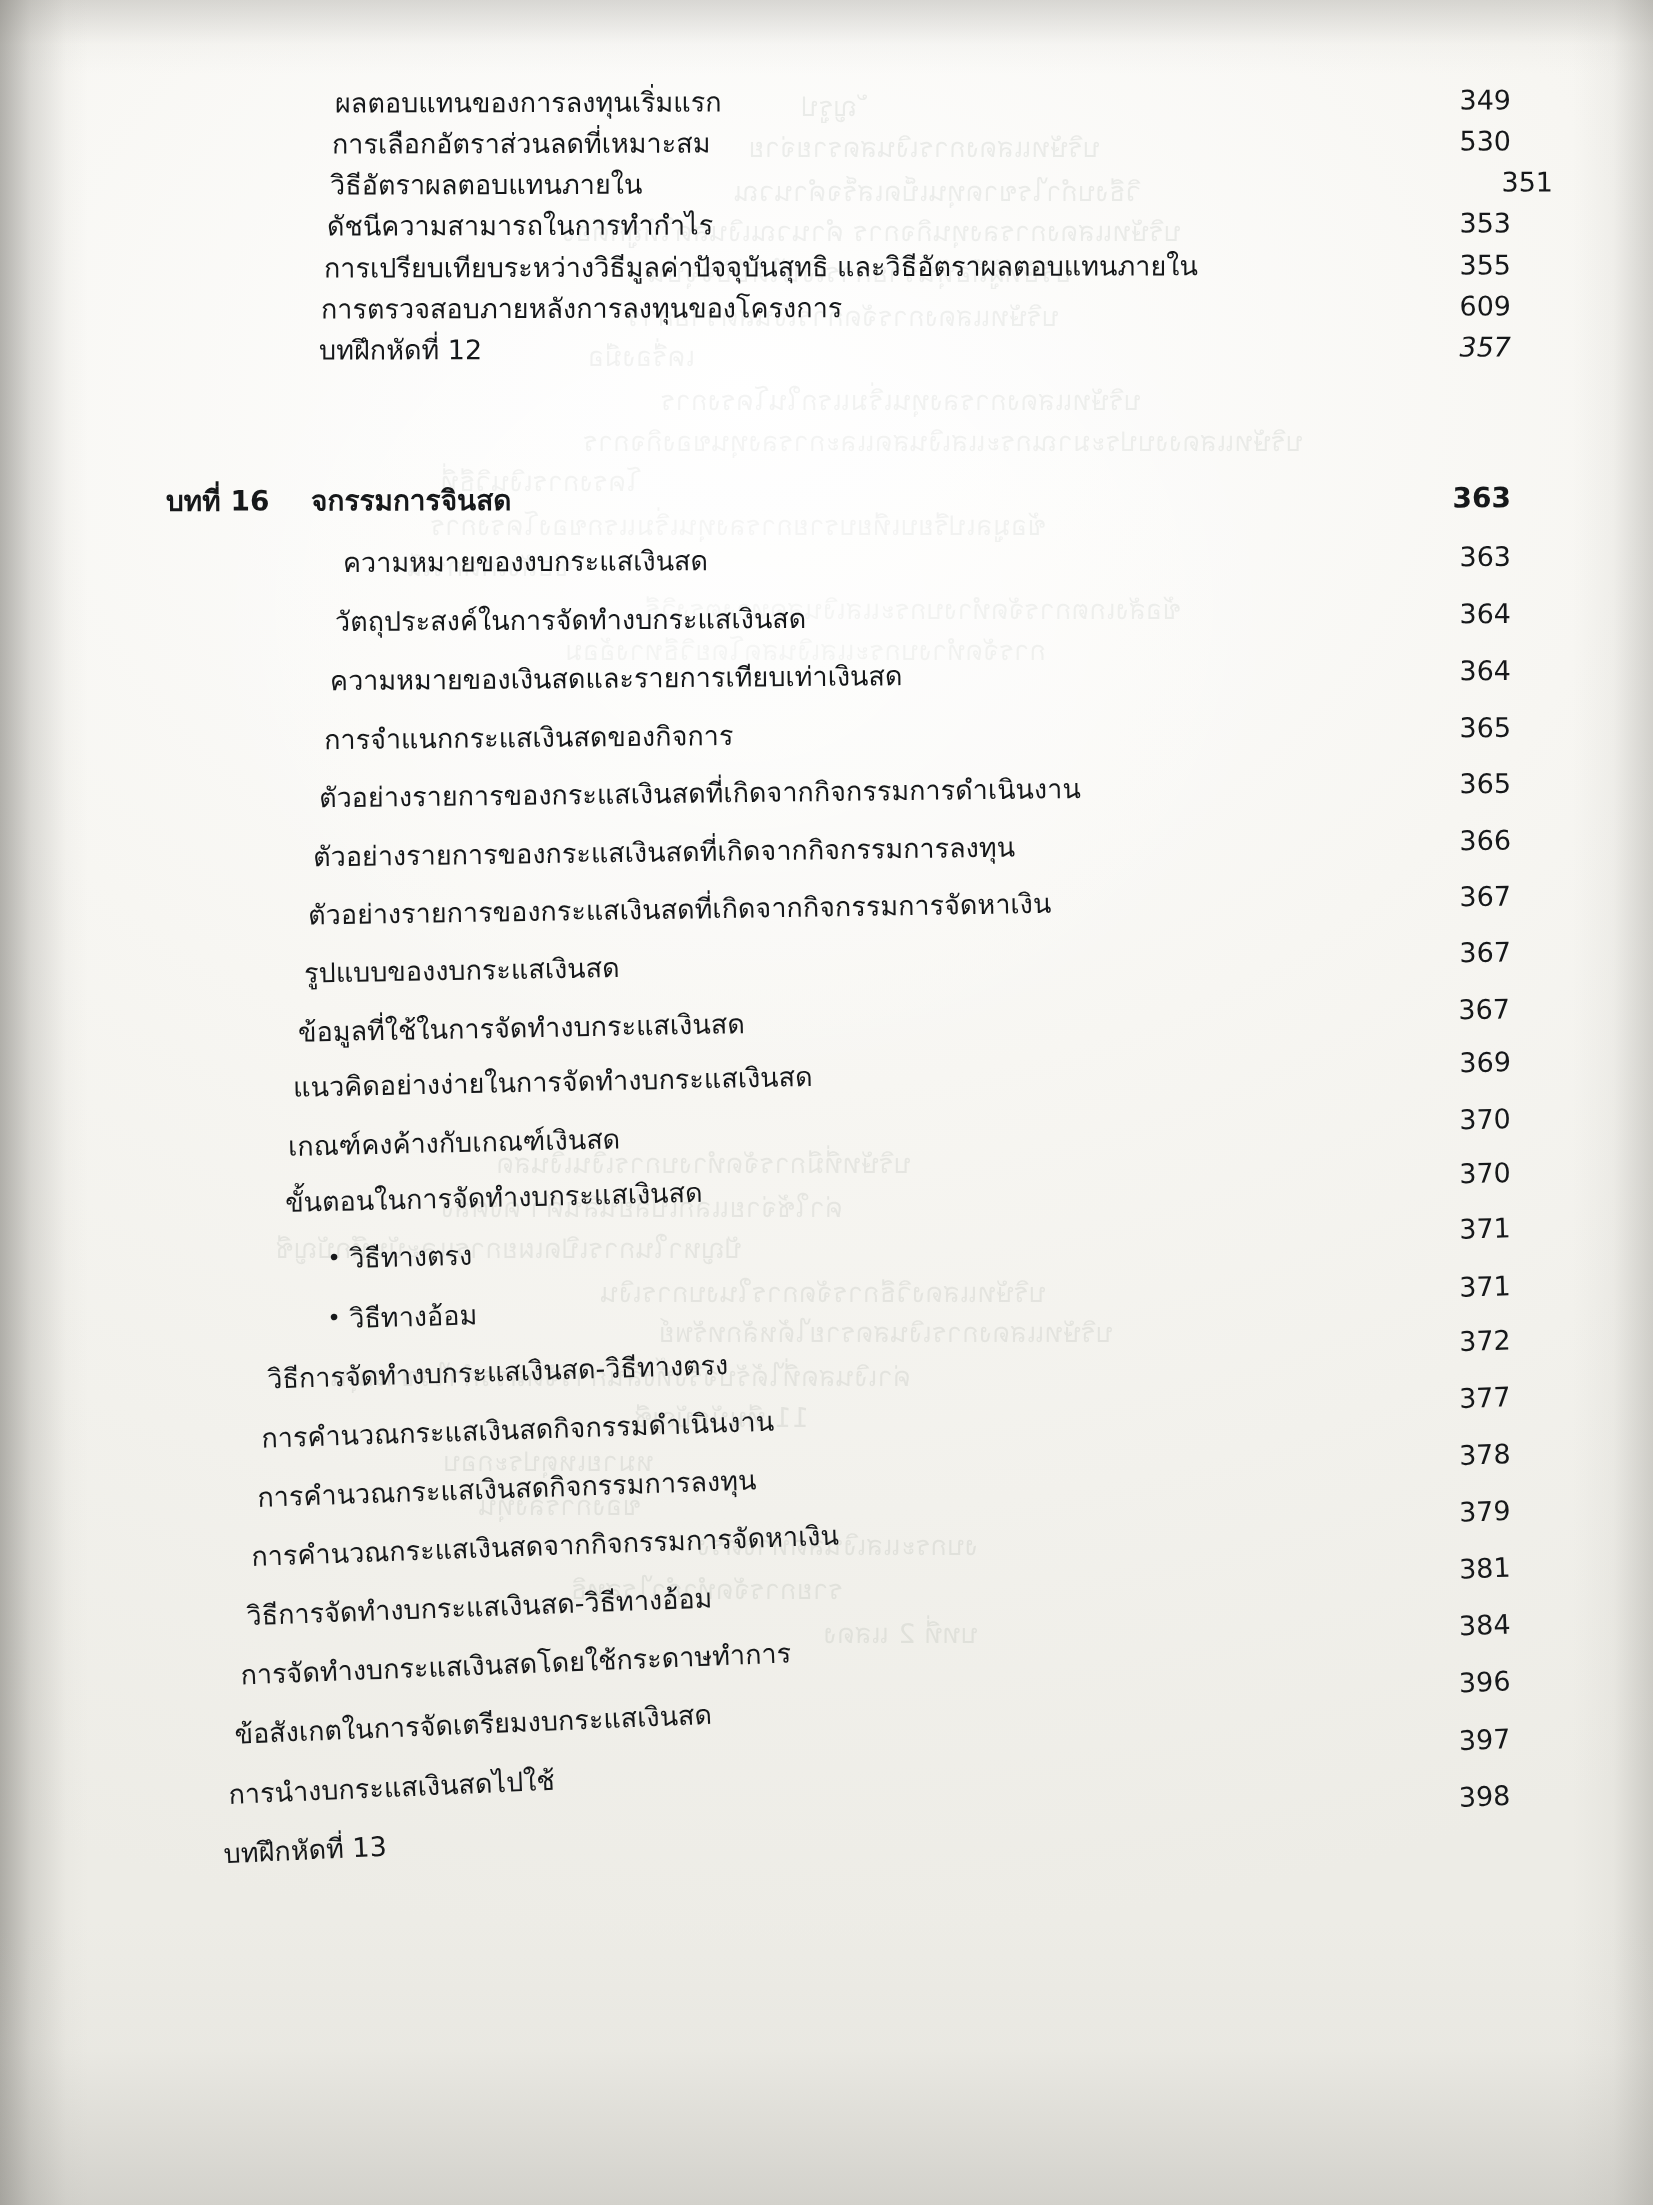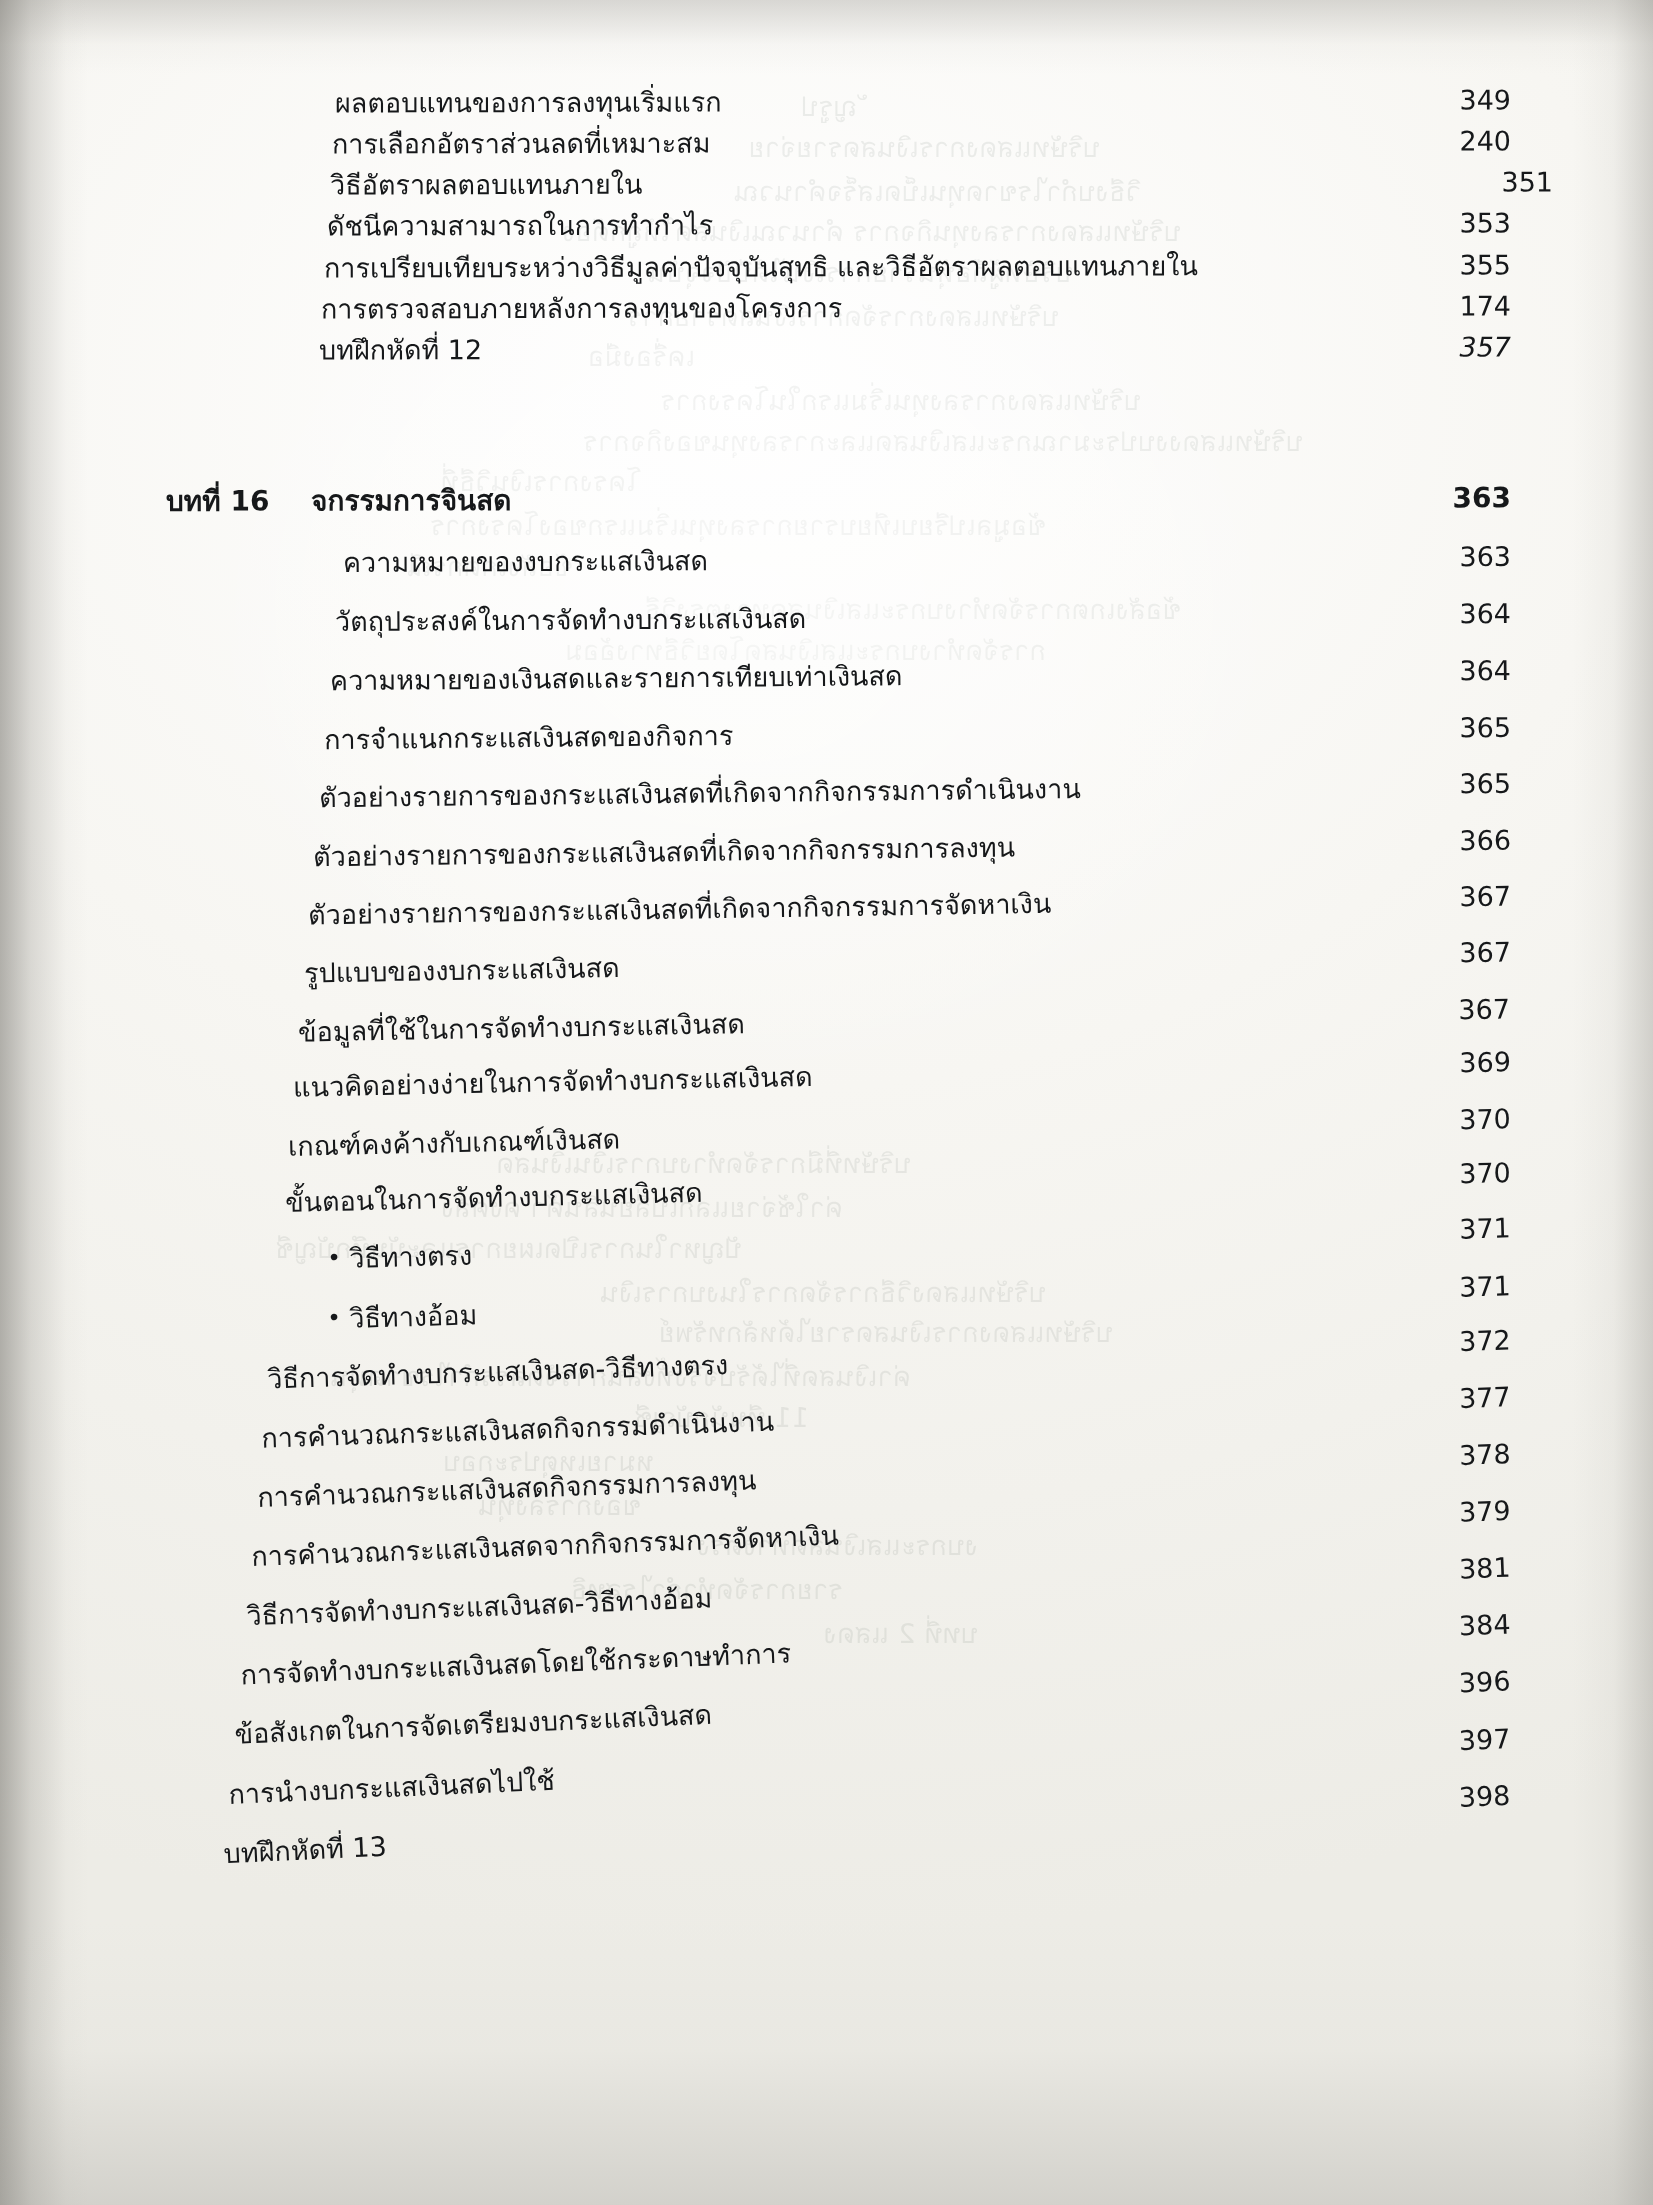--- a/index.html
+++ b/index.html
@@ -166,37 +166,37 @@
   <div class="bottom-shadow"></div>
 
   <div class="content">
     <div class="toc" id="toc-root">
         <div class="row lvl1" style="position: absolute; top: 6.8px; left: 169px; width: 1176px; transform: rotate(-0.15deg);">
           <span class="label"><span>ผลตอบแทนของการลงทุนเริ่มแรก</span></span>
           <span class="page-no" style="position: absolute; left: 1081px;">349</span>
         </div>
         <div class="row lvl1" style="position: absolute; top: 48px; left: 166px; width: 1178px; transform: rotate(-0.15deg);">
           <span class="label"><span>การเลือกอัตราส่วนลดที่เหมาะสม</span></span>
-          <span class="page-no" style="position: absolute; left: 1084px;">240</span>
+          <span class="page-no" style="position: absolute; left: 1084px;">530</span>
         </div>
         <div class="row lvl1" style="position: absolute; top: 89px; left: 164px; width: 1181px; transform: rotate(-0.15deg);">
           <span class="label"><span>วิธีอัตราผลตอบแทนภายใน</span></span>
           <span class="page-no" style="position: absolute; left: 1128px;">351</span>
         </div>
         <div class="row lvl1" style="position: absolute; top: 130px; left: 161px; width: 1184px; transform: rotate(-0.15deg);">
           <span class="label"><span>ดัชนีความสามารถในการทำกำไร</span></span>
           <span class="page-no" style="position: absolute; left: 1089px;">353</span>
         </div>
         <div class="row lvl1" style="position: absolute; top: 172px; left: 158px; width: 1186px; transform: rotate(-0.15deg);">
           <span class="label"><span>การเปรียบเทียบระหว่างวิธีมูลค่าปัจจุบันสุทธิ และวิธีอัตราผลตอบแทนภายใน</span></span>
           <span class="page-no" style="position: absolute; left: 1092px;">355</span>
         </div>
         <div class="row lvl1" style="position: absolute; top: 213px; left: 155px; width: 1189px; transform: rotate(-0.15deg);">
           <span class="label"><span>การตรวจสอบภายหลังการลงทุนของโครงการ</span></span>
-          <span class="page-no" style="position: absolute; left: 1095px;">174</span>
+          <span class="page-no" style="position: absolute; left: 1095px;">609</span>
         </div>
         <div class="row lvl1" style="position: absolute; top: 254px; left: 153px; width: 1192px; transform: rotate(-0.15deg);">
           <span class="label"><span>บทฝึกหัดที่ 12</span></span>
           <span class="page-no" style="position: absolute; left: 1097px; font-style: italic;">357</span>
         </div>
         <div class="row lvl1 chapter" style="position: absolute; top: 405px; left: 0px; width: 1345px; transform: rotate(-0.15deg);">
           <span class="label"><span class="ch-no">บทที่ 16</span><span>จกรรมการจินสด</span></span>
           <span class="page-no" style="position: absolute; left: 1250px;">363</span>
         </div>
         <div class="row lvl1" style="position: absolute; top: 465px; left: 177px; width: 1167px; transform: rotate(-0.3deg);">

